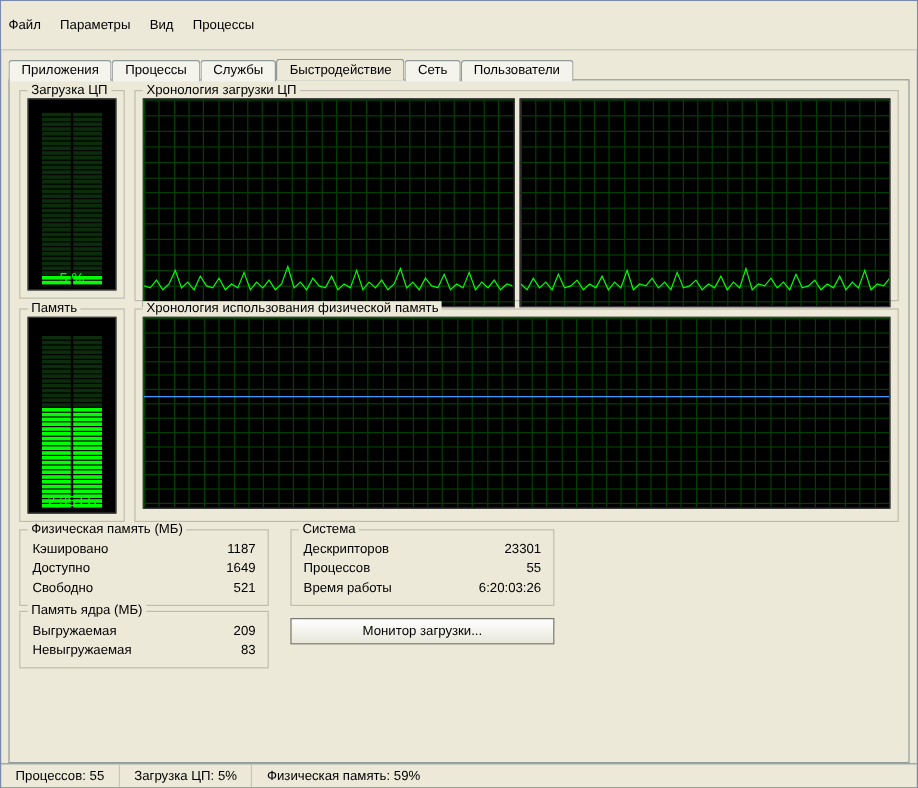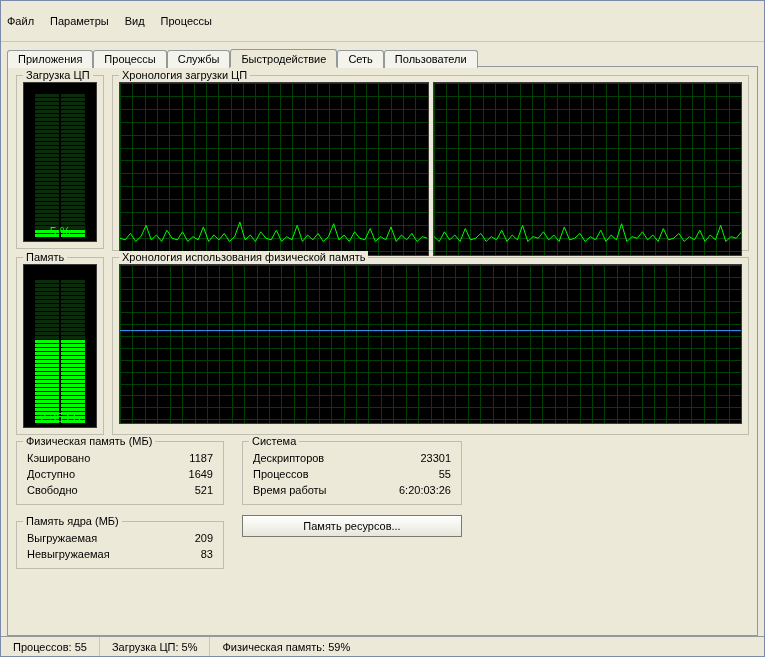--- a/index.html
+++ b/index.html
@@ -431,21 +431,21 @@
                 <div class="gh" style="top: 97.5%;"></div>
               </div>
               <svg class="line-svg" id="s2" viewBox="0 0 621 160" preserveAspectRatio="none">
                 <polyline points="0,65.60000000000001 10.525423728813559,65.60000000000001 21.050847457627118,65.60000000000001 31.57627118644068,65.60000000000001 42.101694915254235,65.60000000000001 52.62711864406779,65.60000000000001 63.15254237288136,65.60000000000001 73.67796610169492,65.60000000000001 84.20338983050847,65.60000000000001 94.72881355932203,65.60000000000001 105.25423728813558,65.60000000000001 115.77966101694915,65.60000000000001 126.30508474576273,65.60000000000001 136.83050847457628,65.60000000000001 147.35593220338984,65.60000000000001 157.88135593220338,65.60000000000001 168.40677966101694,65.60000000000001 178.9322033898305,65.60000000000001 189.45762711864407,65.60000000000001 199.9830508474576,65.60000000000001 210.50847457627117,65.60000000000001 221.03389830508473,65.60000000000001 231.5593220338983,65.60000000000001 242.08474576271186,65.60000000000001 252.61016949152545,65.60000000000001 263.135593220339,65.60000000000001 273.66101694915255,65.60000000000001 284.1864406779661,65.60000000000001 294.7118644067797,65.60000000000001 305.23728813559325,65.60000000000001 315.76271186440675,65.60000000000001 326.2881355932204,65.60000000000001 336.8135593220339,65.60000000000001 347.33898305084745,65.60000000000001 357.864406779661,65.60000000000001 368.3898305084746,65.60000000000001 378.91525423728814,65.60000000000001 389.4406779661017,65.60000000000001 399.9661016949152,65.60000000000001 410.49152542372883,65.60000000000001 421.01694915254234,65.60000000000001 431.54237288135596,65.60000000000001 442.06779661016947,65.60000000000001 452.59322033898303,65.60000000000001 463.1186440677966,65.60000000000001 473.64406779661016,65.60000000000001 484.1694915254237,65.60000000000001 494.6949152542373,65.60000000000001 505.2203389830509,65.60000000000001 515.7457627118644,65.60000000000001 526.271186440678,65.60000000000001 536.7966101694915,65.60000000000001 547.3220338983051,65.60000000000001 557.8474576271187,65.60000000000001 568.3728813559322,65.60000000000001 578.8983050847457,65.60000000000001 589.4237288135594,65.60000000000001 599.9491525423729,65.60000000000001 610.4745762711865,65.60000000000001 621,65.60000000000001" fill="none" stroke="#3b9bff" stroke-width="1"></polyline>
               </svg>
             </div>
       </div>
     </div>
 
     <div class="info-row">
-      <div style="display:flex;flex-direction:column;gap:16px;">
+      <div style="display:flex;flex-direction:column;gap:4px;">
         <div class="info-box">
           <span class="legend">Физическая память (МБ)</span>
           <div class="kv">
                 <span>Кэшировано</span>
                 <span>1187</span>
               </div>
           <div class="kv">
                 <span>Доступно</span>
                 <span>1649</span>
               </div>
@@ -475,21 +475,21 @@
               </div>
           <div class="kv">
                 <span>Процессов</span>
                 <span>55</span>
               </div>
           <div class="kv">
                 <span>Время работы</span>
                 <span>6:20:03:26</span>
               </div>
         </div>
-        <button class="btn-flat">Память ресурсов...</button>
+        <button class="btn-flat">Монитор загрузки...</button>
       </div>
     </div>
 
   </div>
 </div>
 
 <div class="statusbar">
   <div class="cell">Процессов: 55</div>
   <div class="cell">Загрузка ЦП: 5%</div>
   <div class="cell" style="flex:1;border-right:none">Физическая память: 59%</div>

